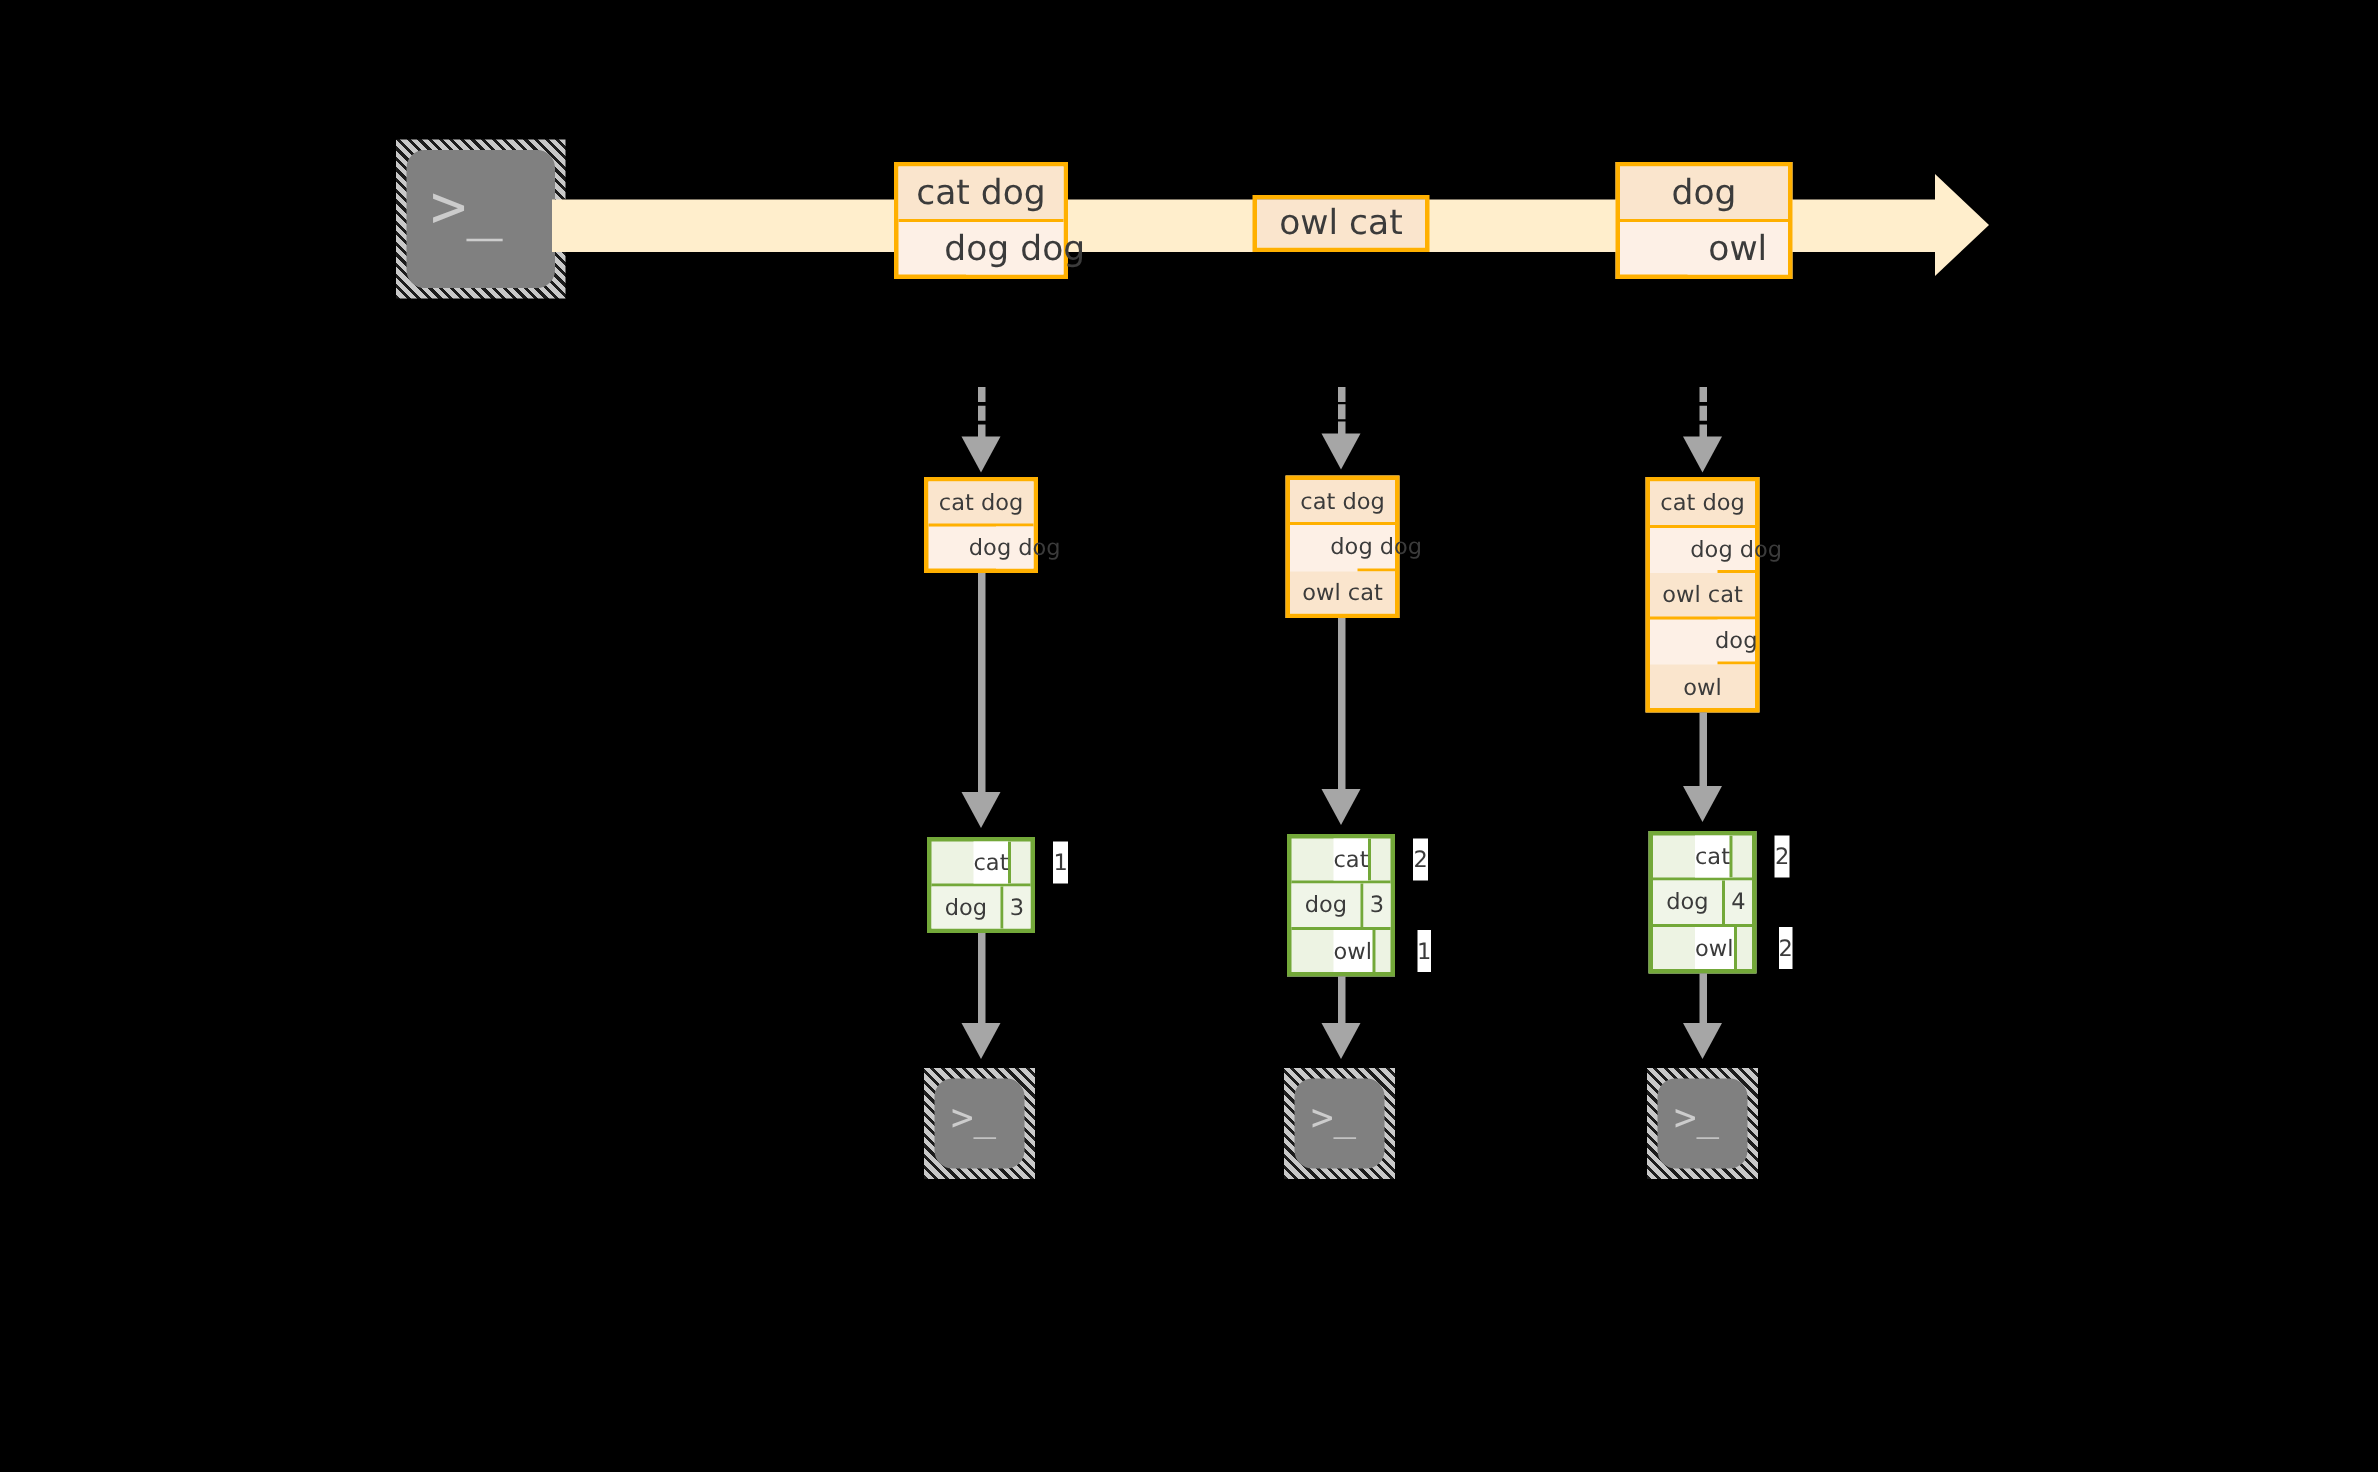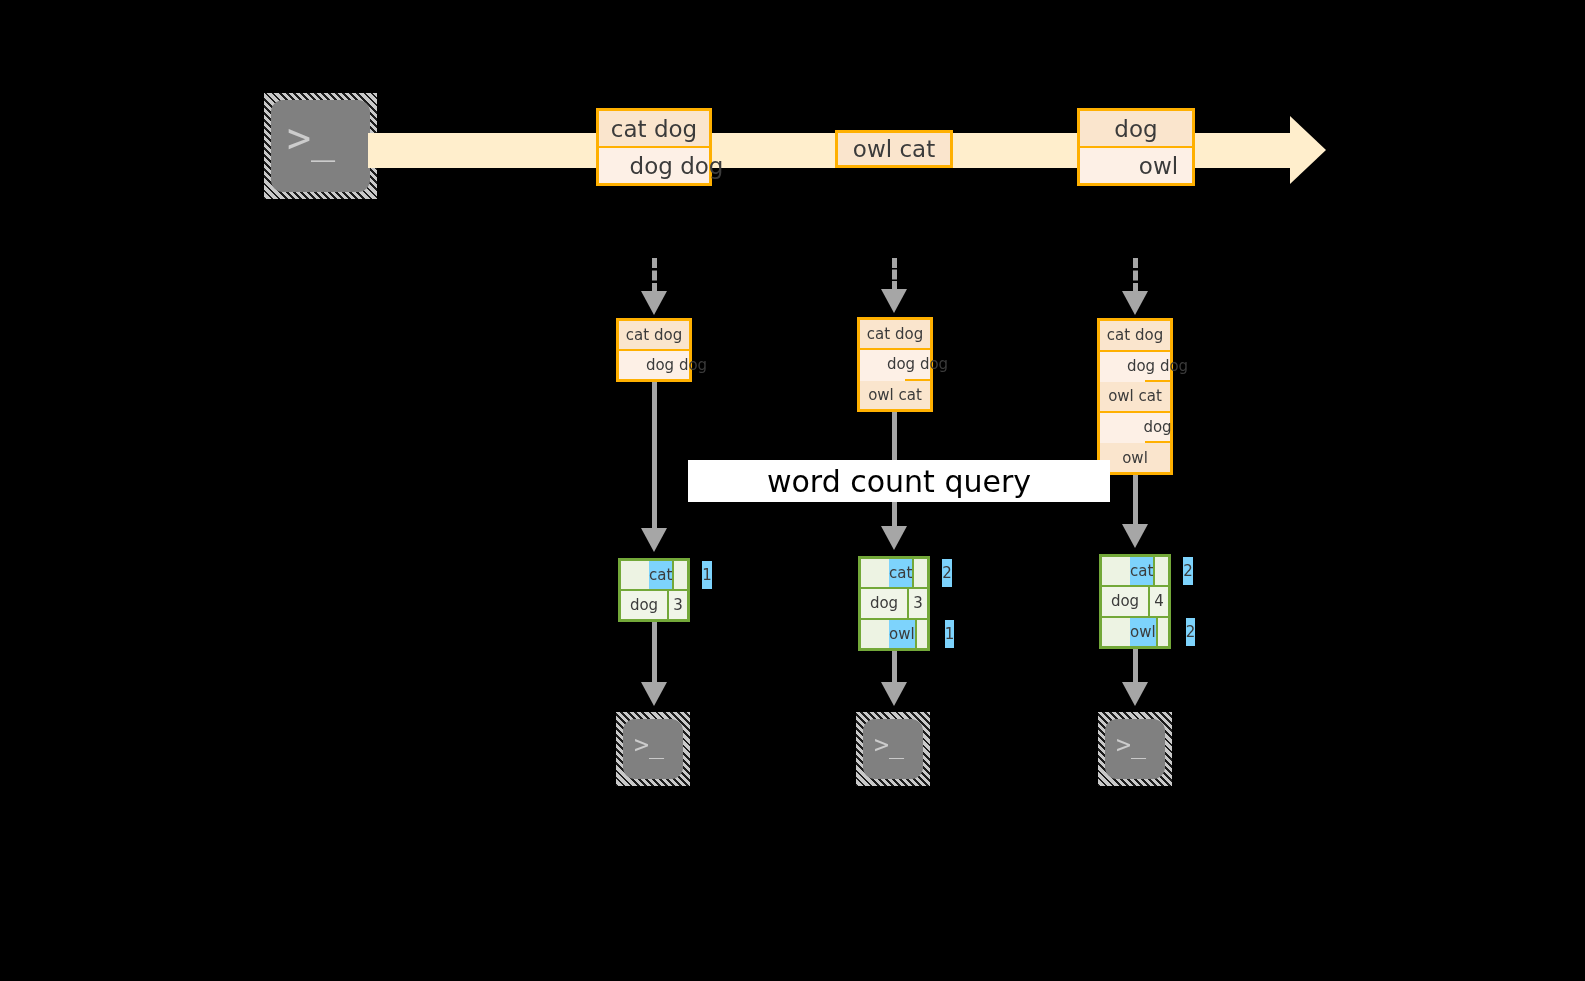--- a/index.html
+++ b/index.html
@@ -83,21 +83,21 @@
     background: #edf3e3;
     display: flex;
     flex-direction: column;
   }
   .tbl-row {
     flex: 1 1 auto;
     display: flex;
     border-bottom: 2px solid #73a839;
   }
   .tbl-row:last-child { border-bottom: none; }
-  .tbl-row.shade-dark  .tbl-cell { background: #7dd3fc; margin-left: 28px; }
+  .tbl-row.shade-dark  .tbl-cell { background: #ffffff; margin-left: 28px; }
   .tbl-row.shade-light .tbl-cell { background: #f0f5e8; }
   .tbl-cell {
     display: flex;
     align-items: center;
     justify-content: center;
     color: #3b3b3b;
     white-space: nowrap;
   }
   .tbl-cell.key { border-right: 2px solid #73a839; }
 
@@ -254,15 +254,14 @@
 
   <div class="abs conn-line" style="left:1133px; top:649px; height:35px;"></div>
   <div class="abs conn-head" style="left:1122px; top:682px;"></div>
 
   <div class="abs terminal terminal-small" style="left:1098px; top:712px; width:74px; height:74px;">
     <div class="terminal-inner">
       <span class="prompt">&gt;_</span>
     </div>
   </div>
 
-  <div class="abs query-label" style="left:688px; top:460px; width:422px; height:42px; font-size:30px;">word count query</div>
 
 </div>
 
 </body></html>

